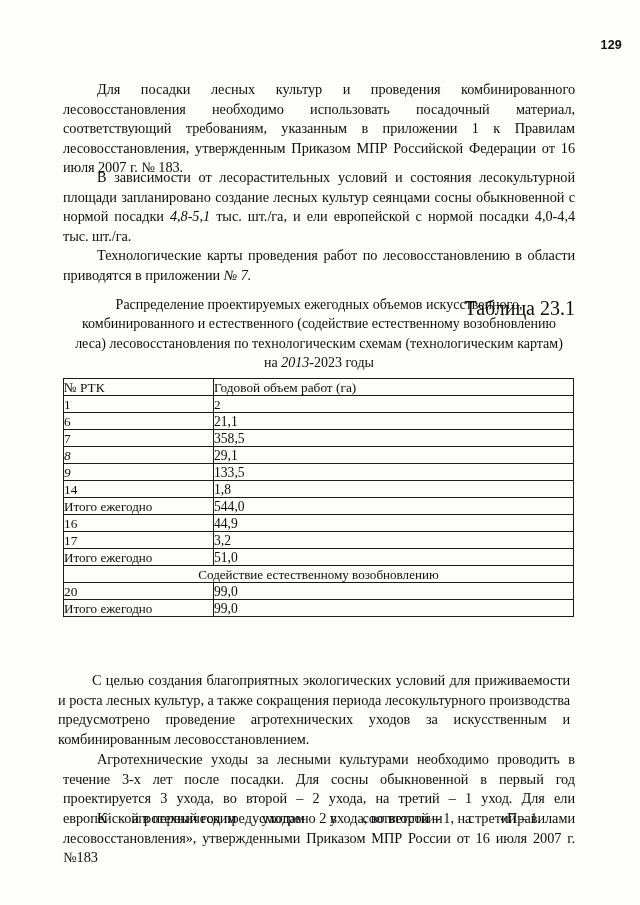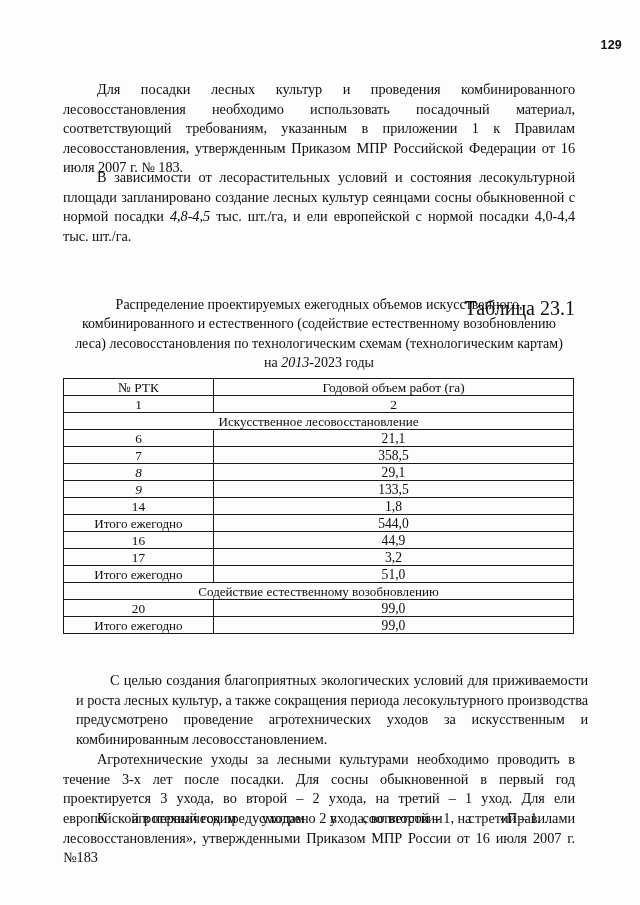--- a/index.html
+++ b/index.html
@@ -89,21 +89,21 @@
     border-collapse: collapse;
     width: 510px;
     table-layout: fixed;
     font-size: 13.3px;
   }
   table.rtk col.c1 { width: 150px; }
   table.rtk col.c2 { width: 360px; }
 
   table.rtk td {
     border: 1px solid #1a1a1a;
-    text-align: center;
+    text-align: left;
     vertical-align: middle;
     padding: 0;
     height: 16px;
     line-height: 15px;
     white-space: nowrap;
   }
   table.rtk tr.head td {
     font-weight: normal;
   }
   table.rtk td.section {
@@ -113,43 +113,46 @@
   table.rtk td.val {
     font-size: 13.6px;
   }
   table.rtk td.num-ital {
     font-style: italic;
   }
   table.rtk td.total {
     font-size: 13.1px;
   }
 
-  .block-4 { position: absolute; left: 76px; top: 671px; width: 512px; }
+  .block-4 { position: absolute; left: 58px; top: 671px; width: 512px; }
   .block-5 { position: absolute; left: 63px; top: 750px; width: 512px; }
   .block-6 { position: absolute; left: 63px; top: 809px; width: 512px; }
 
   i.it { font-style: italic; }
 </style>
 </head>
 <body>
 
 <div class="page">
 
   <div class="scan-tint"></div>
 
   <div class="folio">129</div>
 
   <div class="block-1">
     <p class="para">Для посадки лесных культур и проведения комбинированного лесовосстановления необходимо использовать посадочный материал, соответствующий требованиям, указанным в приложении 1 к Правилам лесовосстановления, утвержденным Приказом МПР Российской Федерации от 16 июля  2007 г. № 183.</p>
   </div>
 
   <div class="block-2">
-    <p class="para"><span>В зависимости от лесорастительных условий и состояния лесокультурной площади запланировано создание лесных культур сеянцами сосны обыкновенной с нормой посадки </span><i class="it">4,8-4,5</i><span> тыс. шт./га, и ели европейской с нормой посадки 4,0-4,4 тыс. шт./га.</span></p>
-  </div>
-
+    <p class="para"><span>В зависимости от лесорастительных условий и состояния лесокультурной площади запланировано создание лесных культур сеянцами сосны обыкновенной с нормой посадки </span><i class="it">4,8-5,1</i><span> тыс. шт./га, и ели европейской с нормой посадки 4,0-4,4 тыс. шт./га.</span></p>
+  </div>
+
+  <div class="block-3">
+    <p class="para"><span>Технологические карты проведения работ по лесовосстановлению в области приводятся в приложении </span><i class="it">№ 7.</i></p>
+  </div>
 
   <div class="tbl-label">Таблица 23.1</div>
 
   <div class="tbl-caption"><span>Распределение проектируемых ежегодных объемов искусственного, комбинированного и естественного (содействие естественному возобновлению леса) лесовосстановления по технологическим схемам (технологическим картам) на </span><i class="it">2013</i><span>-2023 годы</span></div>
 
   <div class="tbl-wrap">
     <table class="rtk">
       <colgroup>
           <col class="c1">
           <col class="c2">
@@ -157,23 +160,20 @@
       <tbody id="tbl-body">
           <tr class="head">
             <td>№ РТК</td>
             <td>Годовой объем работ (га)</td>
           </tr>
           <tr>
             <td>1</td>
             <td>2</td>
           </tr>
           <tr>
-            <td class="section" colspan="2">Искусственное лесовосстановление</td>
-          </tr>
-          <tr>
             <td class="">6</td>
             <td class="val">21,1</td>
           </tr>
           <tr>
             <td class="">7</td>
             <td class="val">358,5</td>
           </tr>
           <tr>
             <td class="num-ital">8</td>
             <td class="val">29,1</td>

